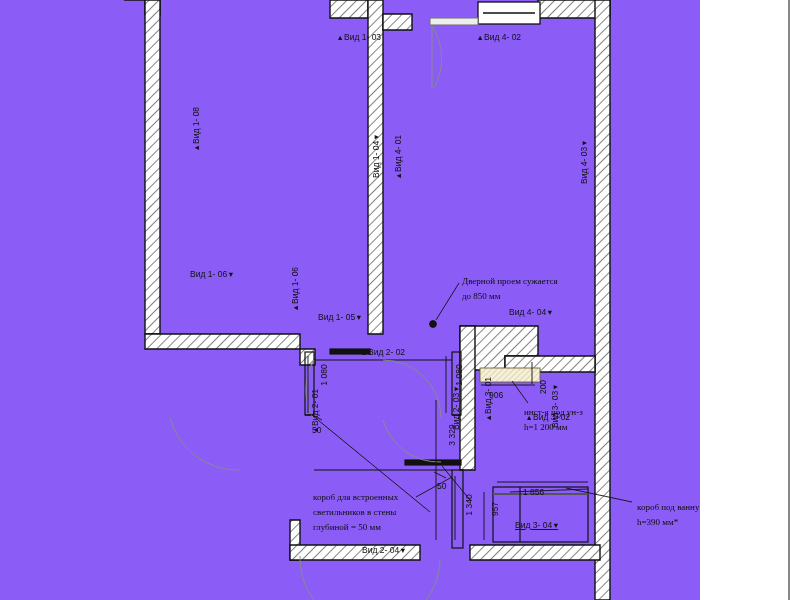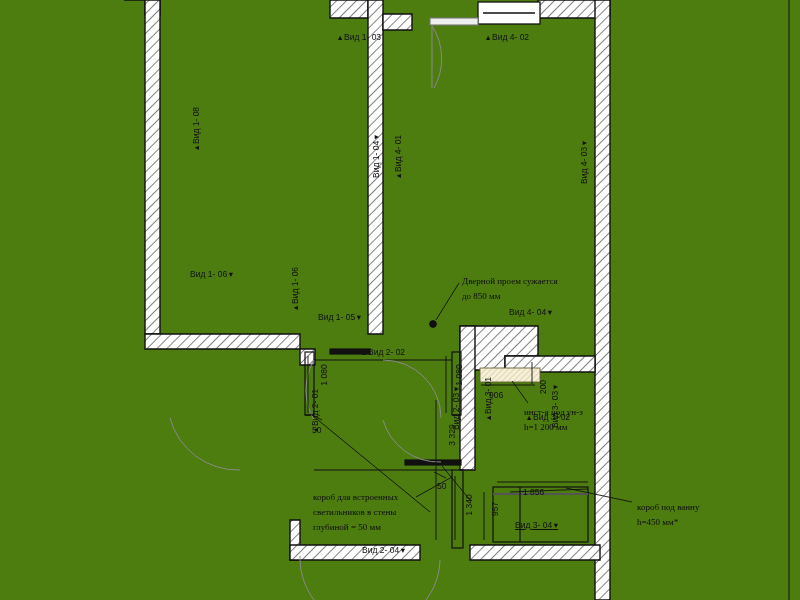--- a/index.html
+++ b/index.html
@@ -1,18 +1,18 @@
 <!DOCTYPE html>
 <html><head>
 <meta charset="utf-8">
 <style>
   html,body{margin:0;padding:0;background:#ffffff;}
   body{width:800px;height:600px;overflow:hidden;
        font-family:"Liberation Sans","DejaVu Sans",sans-serif;color:#111;}
-  #plan{position:relative;width:800px;height:600px;background:#4d7c0f;}
+  #plan{position:relative;width:700px;height:600px;background:#8b5cf6;}
   svg.layer{position:absolute;left:0;top:0;width:800px;height:600px;}
 
   .lbl{position:absolute;font-size:8.5px;line-height:1;color:#121212;
        white-space:nowrap;font-family:"Liberation Sans","DejaVu Sans",sans-serif;}
   .lbl.vert{transform-origin:0 0;}
   .note{position:absolute;font-size:9px;line-height:15px;color:#0d0d0d;
         white-space:pre-line;font-family:"Liberation Serif","DejaVu Serif",serif;}
   .dim{position:absolute;font-size:8.5px;color:#111;white-space:nowrap;
        font-family:"Liberation Sans","DejaVu Sans",sans-serif;}
 </style>
@@ -127,21 +127,21 @@
       <path d="M318 420 L430 512"></path>
       <path d="M442 466 L470 500"></path>
       <path d="M588 489 L510 492"></path>
     </g>
 
     <line x1="789" y1="0" x2="789" y2="600" stroke="#111" stroke-width="1"></line>
   </svg>
 
   <div id="markers">
       <div class="lbl" style="left: 338px; top: 33px;">▴ <span>Вид 1- 03</span></div>
-      <div class="lbl" style="left: 478px; top: 33px; margin-left: 8px;">▴ <span>Вид 4- 02</span></div>
+      <div class="lbl" style="left: 478px; top: 33px;">▴ <span>Вид 4- 02</span></div>
       <div class="lbl vert" style="left: 192px; top: 150px; transform: rotate(-90deg);">▴ <span>Вид 1- 08</span></div>
       <div class="lbl vert" style="left: 372px; top: 178px; transform: rotate(-90deg);"><span>Вид 1- 04</span> ▾</div>
       <div class="lbl vert" style="left: 394px; top: 178px; transform: rotate(-90deg);">▴ <span>Вид 4- 01</span></div>
       <div class="lbl vert" style="left: 580px; top: 184px; transform: rotate(-90deg);"><span>Вид 4- 03</span> ▾</div>
       <div class="lbl" style="left: 190px; top: 270px;"><span>Вид 1- 06</span> ▾</div>
       <div class="lbl vert" style="left: 291px; top: 310px; transform: rotate(-90deg);">▴ <span>Вид 1- 06</span></div>
       <div class="lbl" style="left: 318px; top: 313px; text-align: right;"><span>Вид 1- 05</span> ▾</div>
       <div class="lbl" style="left: 473px; top: 308px; margin-left: 36px;"><span>Вид 4- 04</span> ▾</div>
       <div class="lbl" style="left: 362px; top: 348px;">▴ <span>Вид 2- 02</span></div>
       <div class="lbl" style="left: 527px; top: 413px;">▴ <span>Вид 3- 02</span></div>
@@ -166,16 +166,16 @@
     </div>
   <div id="notes">
       <div class="note" style="left: 462px; top: 274px;">Дверной проем сужается
 до 850 мм</div>
       <div class="note" style="left: 524px; top: 405px;">инст-я под ун-з
 h=1 200 мм</div>
       <div class="note" style="left: 313px; top: 490px;">короб для встроенных
 светильников в стены
 глубиной = 50 мм</div>
       <div class="note" style="left: 637px; top: 500px;">короб под ванну
-h=450 мм*</div>
+h=390 мм*</div>
     </div>
 
 </div>
 
 </body></html>

